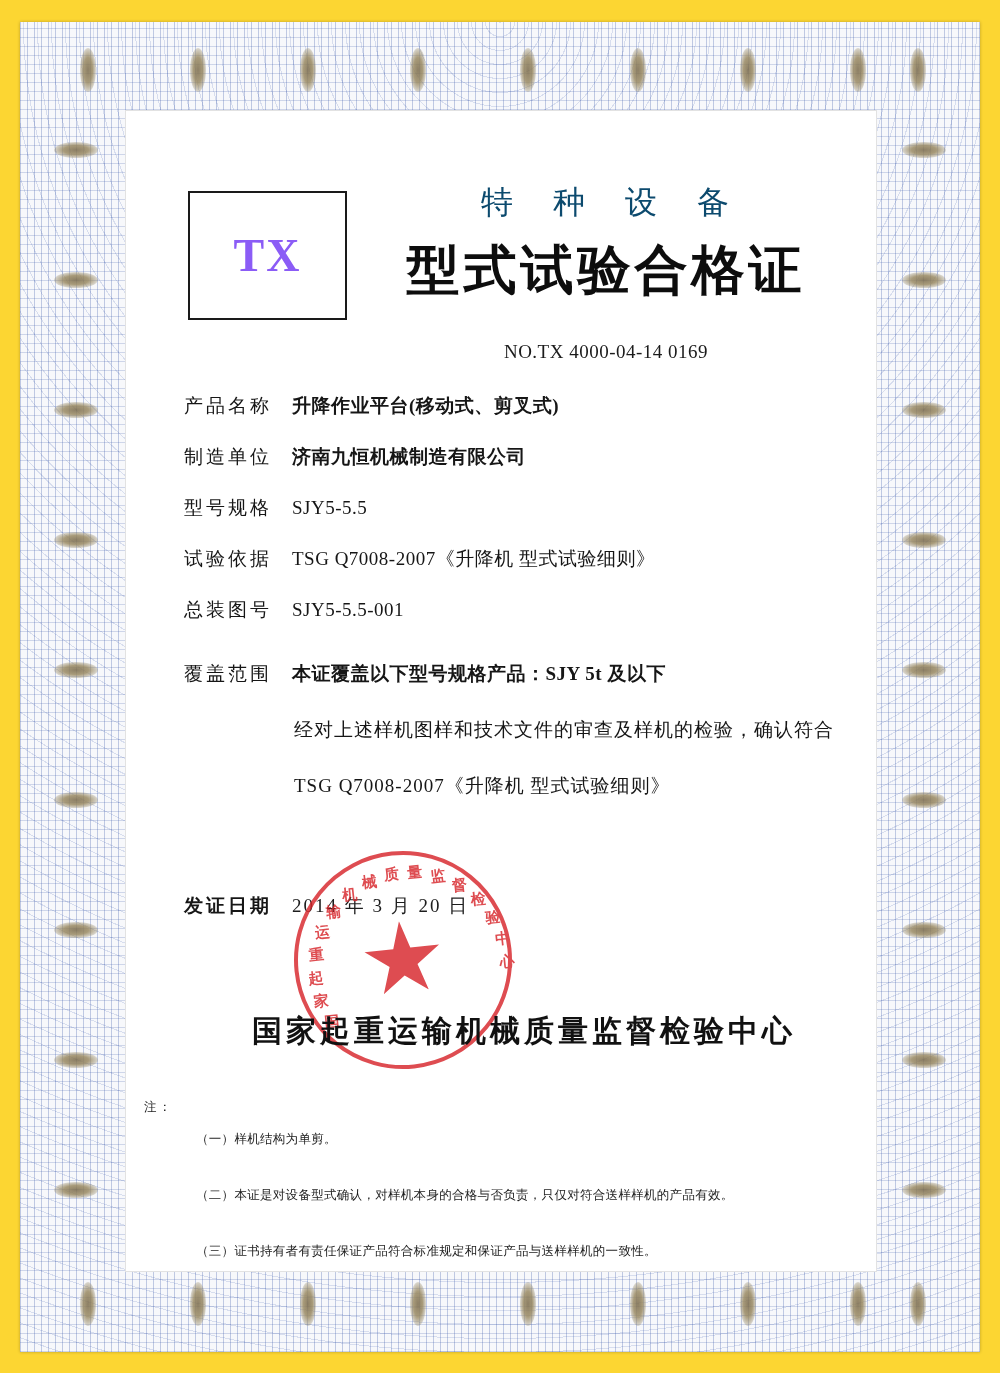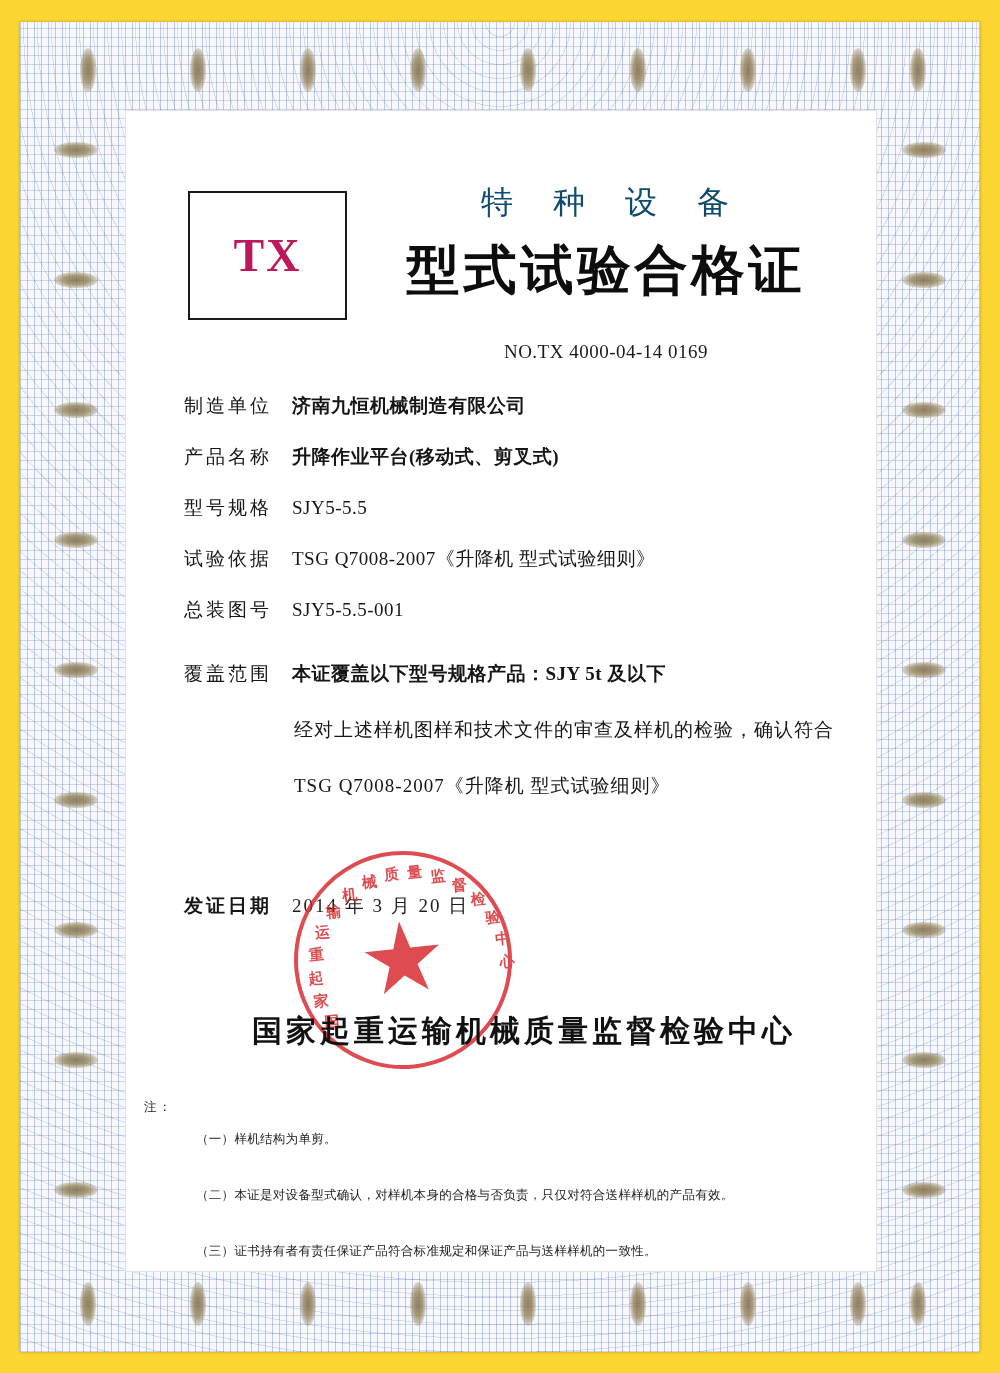--- a/index.html
+++ b/index.html
@@ -90,21 +90,21 @@
     border: 2px solid #1a1a1a;
     display: flex;
     align-items: center;
     justify-content: center;
   }
   #tx-label {
     font-family: "Liberation Serif", serif;
     font-size: 46px;
     font-weight: bold;
     letter-spacing: 2px;
-    color: #be185d;
+    color: #8b5cf6;
   }
 
   #title-block {
     position: absolute;
     left: 245px;
     top: 70px;
     width: 470px;
     text-align: center;
   }
   #title-small {
@@ -336,26 +336,26 @@
 
       <div id="title-block">
         <div id="title-small">特 种 设 备</div>
         <div id="title-large">型式试验合格证</div>
       </div>
 
       <div id="cert-no">NO.TX 4000-04-14 0169</div>
 
       <div id="fields">
         <div class="field-row">
+          <div class="field-label">产品名称</div>
+          <div class="field-value bold">升降作业平台(移动式、剪叉式)</div>
+        </div>
+        <div class="field-row">
           <div class="field-label">制造单位</div>
           <div class="field-value bold">济南九恒机械制造有限公司</div>
-        </div>
-        <div class="field-row">
-          <div class="field-label">产品名称</div>
-          <div class="field-value bold">升降作业平台(移动式、剪叉式)</div>
         </div>
         <div class="field-row">
           <div class="field-label">型号规格</div>
           <div class="field-value">SJY5-5.5</div>
         </div>
         <div class="field-row">
           <div class="field-label">试验依据</div>
           <div class="field-value">TSG Q7008-2007《升降机 型式试验细则》</div>
         </div>
         <div class="field-row">

